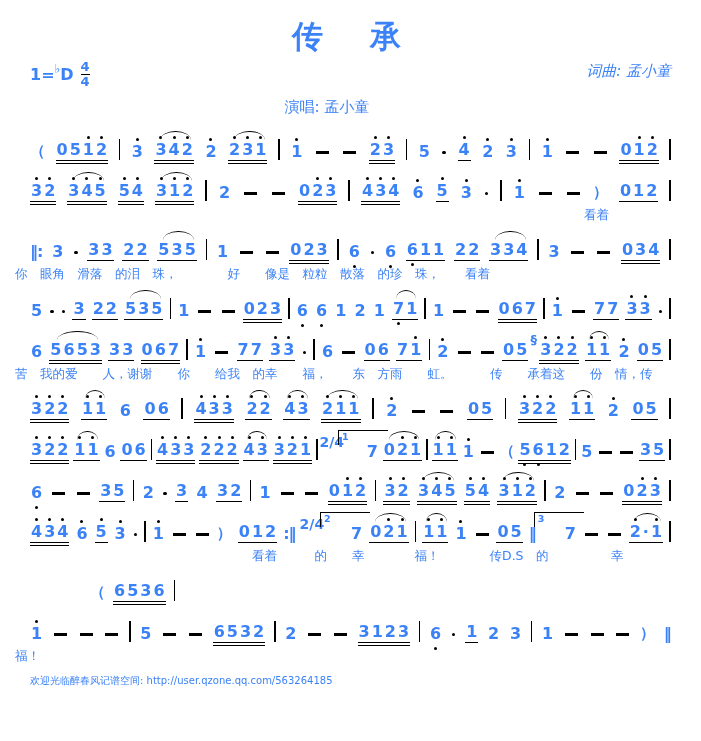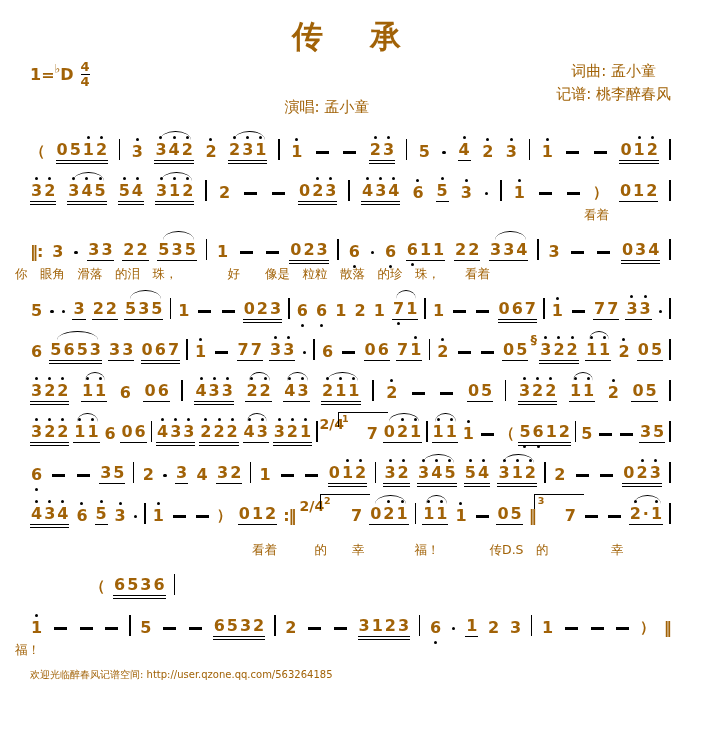--- a/index.html
+++ b/index.html
@@ -1,33 +1,33 @@
 <!DOCTYPE html>
 <html><head>
 <meta charset="utf-8">
 <style>
   html,body{margin:0;padding:0;background:#e8e8e8;}
   .page{
-    width:701px;height:741px;background:#ffffff;color:#a16207;
+    width:701px;height:741px;background:#ffffff;color:#3b82f6;
     font-family:"DejaVu Sans","Liberation Sans",sans-serif;
     position:relative;overflow:hidden;margin:0 auto;
   }
   
   .title{
     text-align:center;font-size:31px;font-weight:bold;
     padding-top:14px;letter-spacing:8px;height:44px;line-height:44px;
     font-family:"DejaVu Serif","Liberation Serif",serif;
   }
   .meta{display:flex;align-items:flex-start;padding:2px 30px 0 30px;font-size:15px;}
   .key{display:flex;align-items:center;font-weight:bold;font-size:16px;white-space:nowrap;}
   .key .flat{font-size:12px;vertical-align:super;position:relative;top:-5px;}
   .frac{display:inline-flex;flex-direction:column;line-height:1.05;font-size:13px;font-weight:bold;text-align:center;margin-left:7px;}
   .frac .bot{border-top:1.4px solid #000;}
   .singer{margin-left:195px;white-space:nowrap;margin-top:38px;}
-  .rightcol{margin-left:auto;text-align:center;white-space:nowrap;line-height:1.55;}
+  .rightcol{margin-left:auto;text-align:right;white-space:nowrap;line-height:1.55;font-style:italic;}
   
   #score{padding-top:8px;}
   .score-line{margin-bottom:1px;}
   .notation-row{
     display:flex;justify-content:space-between;align-items:flex-end;
     padding:13px 30px 4px 30px;height:23px;font-size:16px;font-weight:bold;
   }
   .notation-row.left{justify-content:flex-start;gap:8px;}
   .lyric-row{
     font-size:12.5px;white-space:pre;padding-left:15px;height:18px;line-height:18px;
@@ -65,21 +65,20 @@
         <span class="flat">♭</span>
         <span>D</span>
       <span class="frac">
         <span>4</span>
         <span class="bot">4</span>
       </span>
     </div>
     <div class="singer">演唱: 孟小童</div>
     <div class="rightcol">
       <div>词曲: 孟小童</div>
-      <div>记谱: 桃李醉春风</div>
     </div>
   </div>
 
   <div id="score">
       <div class="score-line">
         <div class="notation-row">
           <span class="paren">（</span>
           <span class="cell u2">
             <span class="n">0</span>
             <span class="n">5</span>
@@ -429,20 +428,21 @@
           </span>
           <span class="cell">
             <span class="n da">2</span>
           </span>
           <span class="cell u1">
             <span class="n">0</span>
             <span class="n">5</span>
           </span>
           <span class="bar"></span>
         </div>
+        <div class="lyric-row">苦　我的爱　　人，谢谢　　你　　给我　的幸　　福，　　东　方雨　　虹。　　　传　　承着这　　份　情，传</div>
       </div>
       <div class="score-line">
         <div class="notation-row">
           <span class="cell u2">
             <span class="n da">3</span>
             <span class="n da">2</span>
             <span class="n da">2</span>
           </span>
           <span class="cell u1">
             <i class="tie"></i>
@@ -726,21 +726,21 @@
           <span class="dash"></span>
           <span class="dash"></span>
           <span class="cell u1">
             <i class="tie"></i>
             <span class="n da">2</span>
             <span class="n">·</span>
             <span class="n da">1</span>
           </span>
           <span class="bar"></span>
         </div>
-        <div class="lyric-row" style="padding-left: 252px; margin-top: 12px;">看着　　　的　　幸　　　　福！　　　　传D.S　的　　　　　幸</div>
+        <div class="lyric-row" style="padding-left: 252px;">看着　　　的　　幸　　　　福！　　　　传D.S　的　　　　　幸</div>
       </div>
       <div class="score-line">
         <div class="notation-row left" style="padding-left: 90px;">
           <span class="paren">（</span>
           <span class="cell u2">
             <span class="n">6</span>
             <span class="n">5</span>
             <span class="n">3</span>
             <span class="n">6</span>
           </span>

